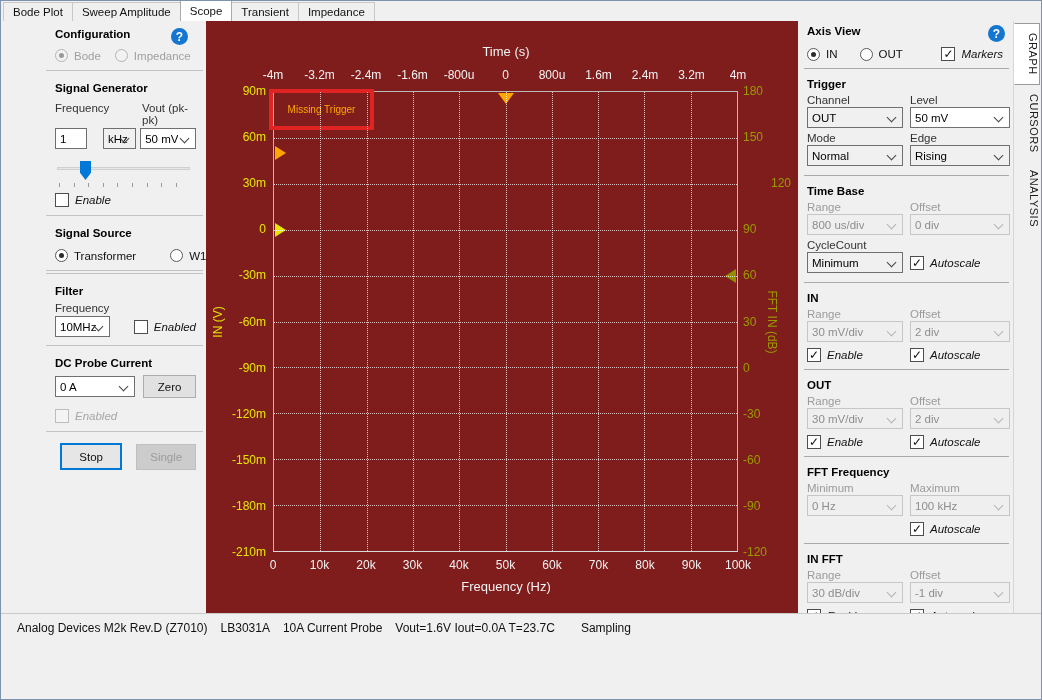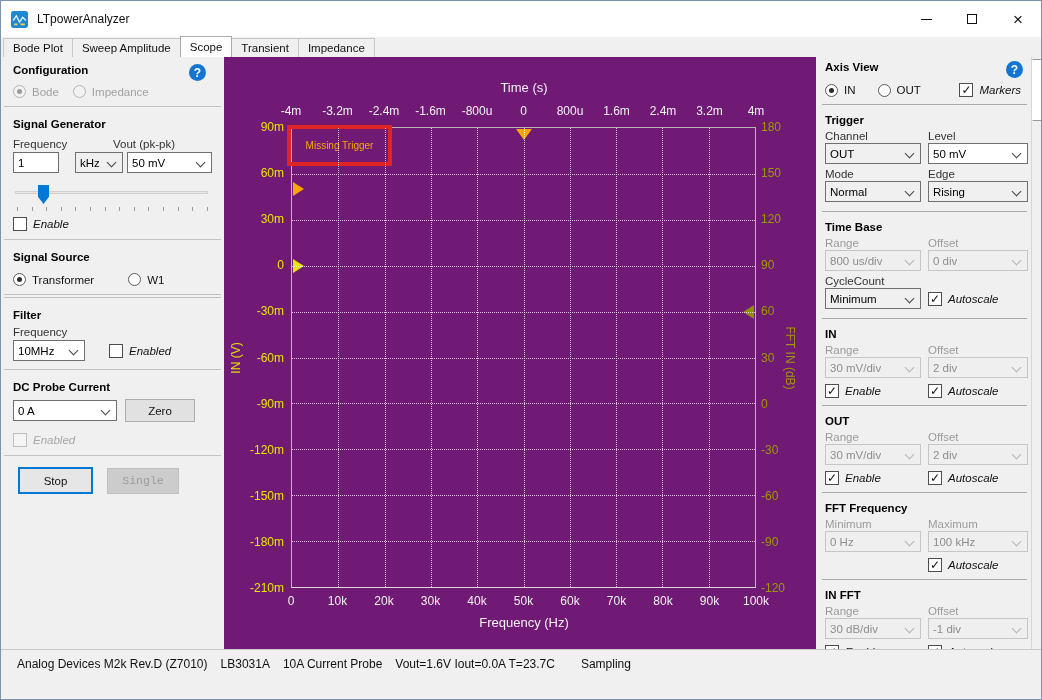--- a/index.html
+++ b/index.html
@@ -20,22 +20,22 @@
   .menubar { height:22px; background:#fbfbfb; display:flex; align-items:center; padding-left:6px; border-bottom:1px solid #ececec; }
   .menu-item { font-size:12px; color:#111; padding:2px 11px; }
 
   
   .tabstrip { height:20px; background:#f0f0f0; display:flex; align-items:flex-end; padding-left:2px; position:relative; }
   .tab { font-size:11.5px; color:#111; padding:3px 9px 3px 9px; background:#f0f0f0; border:1px solid #c8c8c8; border-bottom:none; height:19px; display:flex; align-items:center; margin-right:-1px; }
   .tab.active { background:#ffffff; border-color:#acacac; height:21px; position:relative; z-index:2; }
 
   
   .content { display:flex; height:592px; overflow:hidden; }
-  .left-panel { width:223px; background:#f0f0f0; flex:0 0 auto; padding-top:2px; }
-  .scope { width:592px; height:668px; background:#701a75; position:relative; flex:0 0 auto; }
+  .left-panel { width:205px; background:#f0f0f0; flex:0 0 auto; padding-top:2px;padding-left:42px; }
+  .scope { width:592px; height:668px; background:#7f1d1d; position:relative; flex:0 0 auto; }
   .right-panel { width:215px; background:#f0f0f0; flex:0 0 auto; padding-top:1px; }
   .side-tabs { width:30px; background:#f0f0f0; flex:0 0 auto; border-left:1px solid #d6d6d6; padding-top:2px; }
 
   
   .sec-title { font-size:11.5px; font-weight:bold; color:#000; }
   .lbl { font-size:11.5px; color:#333; }
   .lbl.dim { color:#9b9b9b; }
   .help { width:17px; height:17px; border-radius:50%; background:#1576d2; color:#fff; font-size:12px; font-weight:bold; display:flex; align-items:center; justify-content:center; }
   .sep { height:1px; background:#c3c3c3; margin:2px 3px; }
 
@@ -125,39 +125,20 @@
   
   .statusbar { height:28px; background:#f0f0f0; border-top:1px solid #c9c9c9; display:flex; align-items:center; padding-left:16px; }
   .status-seg { font-size:12px; color:#111; margin-right:13px; white-space:nowrap; }
   .status-seg.last { margin-left:13px; }
 </style>
 </head>
 <body>
 
 <div class="window">
 
-  <div class="titlebar">
-    <svg class="app-icon" viewBox="0 0 16 16">
-      <rect x="0" y="0" width="16" height="16" rx="2.5" fill="#1e88d2"></rect>
-      <path d="M2 9 L5 4.5 L8 10.5 L11 6 L14 9" stroke="#dff3ff" fill="none" stroke-width="1.3"></path>
-      <path d="M3 12.5 h3 M9 12.5 h4" stroke="#ffd24a" stroke-width="1.6"></path>
-    </svg>
-    <span class="title-text">LTpowerAnalyzer</span>
-    <div class="win-buttons">
-      <div class="win-btn">
-          <span class="min-glyph"></span>
-        </div>
-      <div class="win-btn">
-          <span class="max-glyph"></span>
-        </div>
-      <div class="win-btn">
-          <span class="close-glyph">×</span>
-        </div>
-    </div>
-  </div>
 
 
   <div class="tabstrip" id="tabstrip">
       <div class="tab">Bode Plot</div>
       <div class="tab">Sweep Amplitude</div>
       <div class="tab active">Scope</div>
       <div class="tab">Transient</div>
       <div class="tab">Impedance</div>
     </div>
 
@@ -265,21 +246,21 @@
             <span class="box empty">✓</span>
             <span class="cblabel">Enabled</span>
           </span>
         </div>
       </div>
       <div class="sep"></div>
 
       <div class="lp-section">
         <div class="row" style="margin-top:4px;">
           <span class="btn primary" style="width:75px; height:27px; margin-left:5px;">Stop</span>
-          <span class="btn disabled" style="width:72px; height:26px; margin-left:14px;font-family:Liberation Mono, monospace;">Single</span>
+          <span class="btn disabled" style="width:72px; height:26px; margin-left:14px;">Single</span>
         </div>
       </div>
     </div>
 
     <div class="scope">
       <div class="scope-title">Time (s)</div>
       <div class="top-ticks" id="top-ticks">
           <span class="tick" style="left: 0%;">-4m</span>
           <span class="tick" style="left: 10%;">-3.2m</span>
           <span class="tick" style="left: 20%;">-2.4m</span>
@@ -330,21 +311,21 @@
           <span class="tick" style="top: 50%;">-60m</span>
           <span class="tick" style="top: 60%;">-90m</span>
           <span class="tick" style="top: 70%;">-120m</span>
           <span class="tick" style="top: 80%;">-150m</span>
           <span class="tick" style="top: 90%;">-180m</span>
           <span class="tick" style="top: 100%;">-210m</span>
         </div>
       <div class="right-ticks" id="right-ticks">
           <span class="tick" style="top: 0%;">180</span>
           <span class="tick" style="top: 10%;">150</span>
-          <span class="tick" style="top: 20%;">120</span>
+          <span class="tick" style="top: 20%; margin-left: 28px;">120</span>
           <span class="tick" style="top: 30%;">90</span>
           <span class="tick" style="top: 40%;">60</span>
           <span class="tick" style="top: 50%;">30</span>
           <span class="tick" style="top: 60%;">0</span>
           <span class="tick" style="top: 70%;">-30</span>
           <span class="tick" style="top: 80%;">-60</span>
           <span class="tick" style="top: 90%;">-90</span>
           <span class="tick" style="top: 100%;">-120</span>
         </div>
       <div class="bottom-ticks" id="bottom-ticks">

